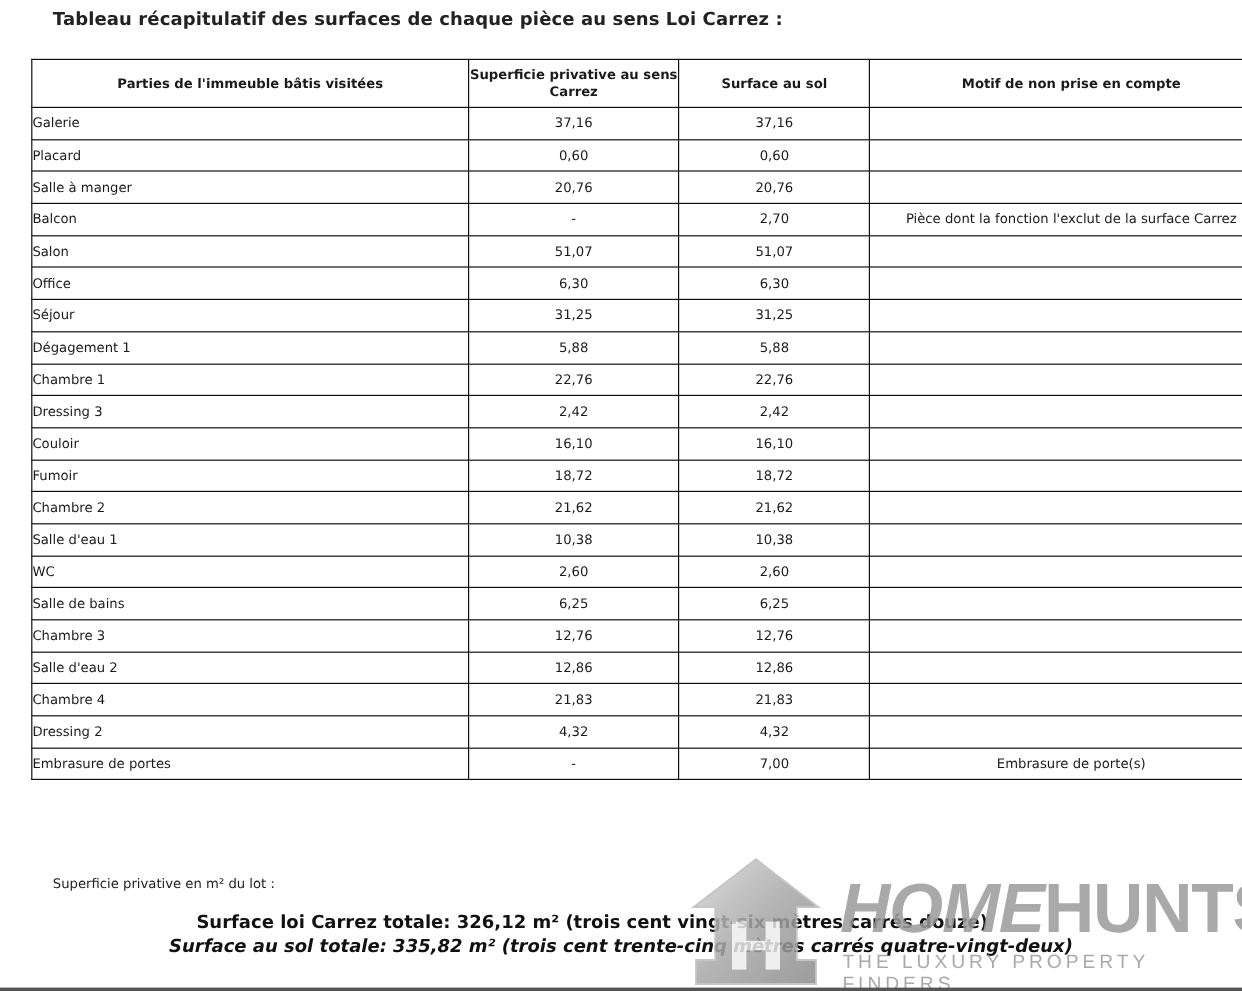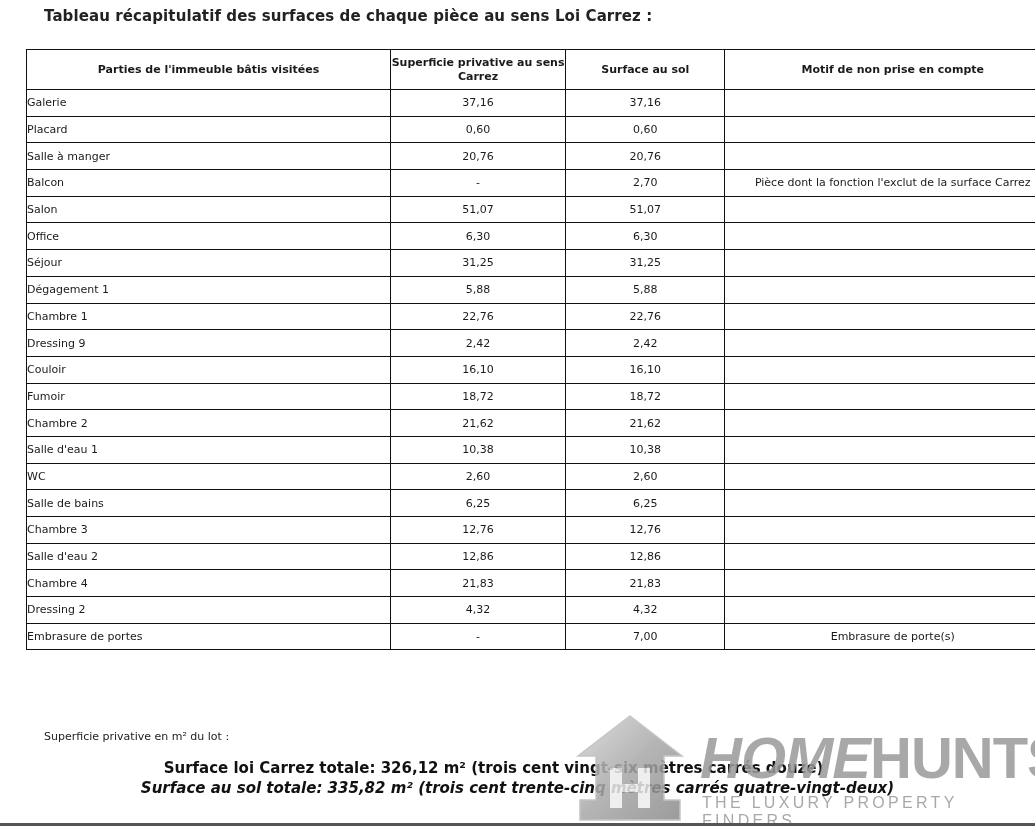--- a/index.html
+++ b/index.html
@@ -92,21 +92,21 @@
         <td class="c-num">5,88</td>
         <td class="c-motif"></td>
       </tr>
       <tr>
         <td class="c-name">Chambre 1</td>
         <td class="c-num">22,76</td>
         <td class="c-num">22,76</td>
         <td class="c-motif"></td>
       </tr>
       <tr>
-        <td class="c-name">Dressing 9</td>
+        <td class="c-name">Dressing 3</td>
         <td class="c-num">2,42</td>
         <td class="c-num">2,42</td>
         <td class="c-motif"></td>
       </tr>
       <tr>
         <td class="c-name">Couloir</td>
         <td class="c-num">16,10</td>
         <td class="c-num">16,10</td>
         <td class="c-motif"></td>
       </tr>

